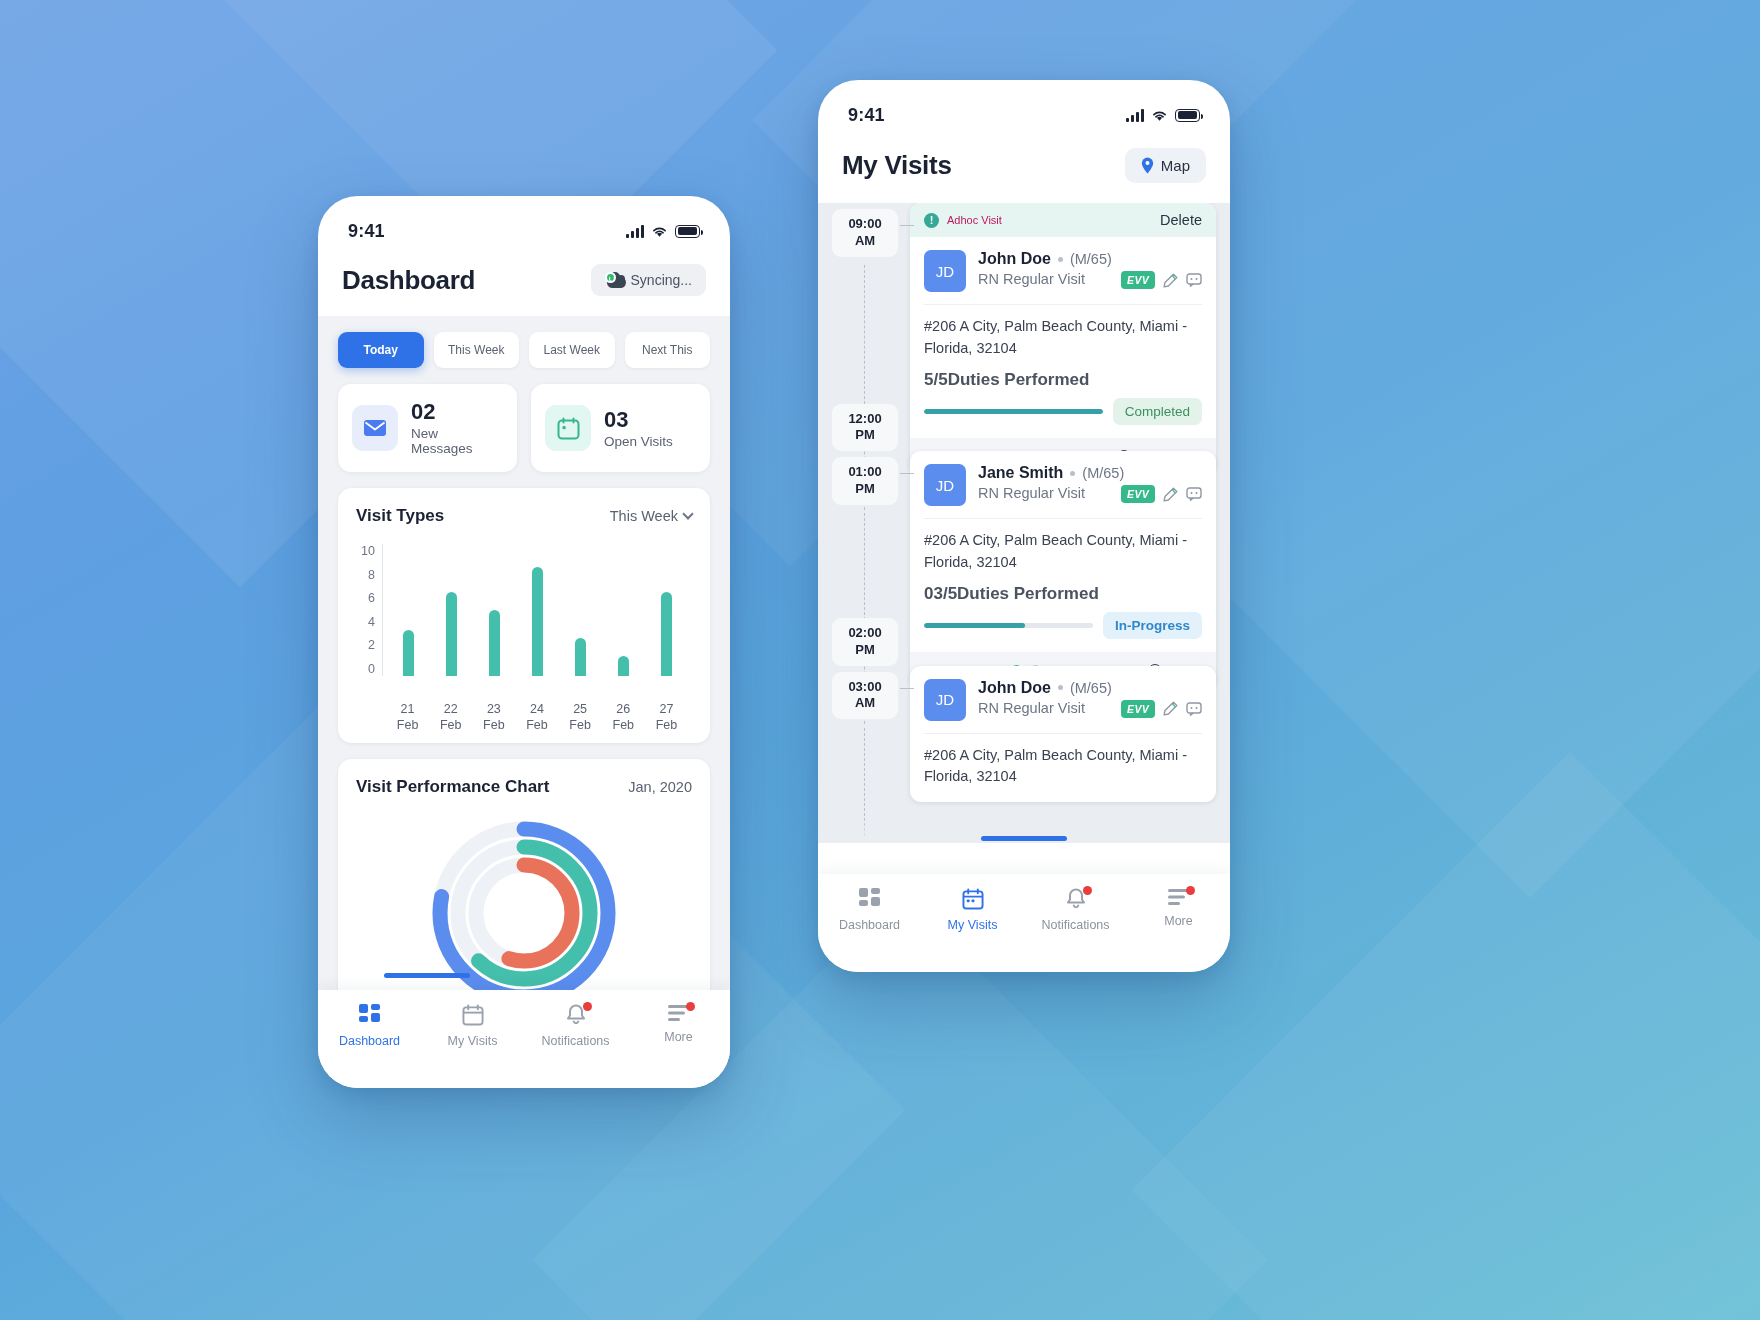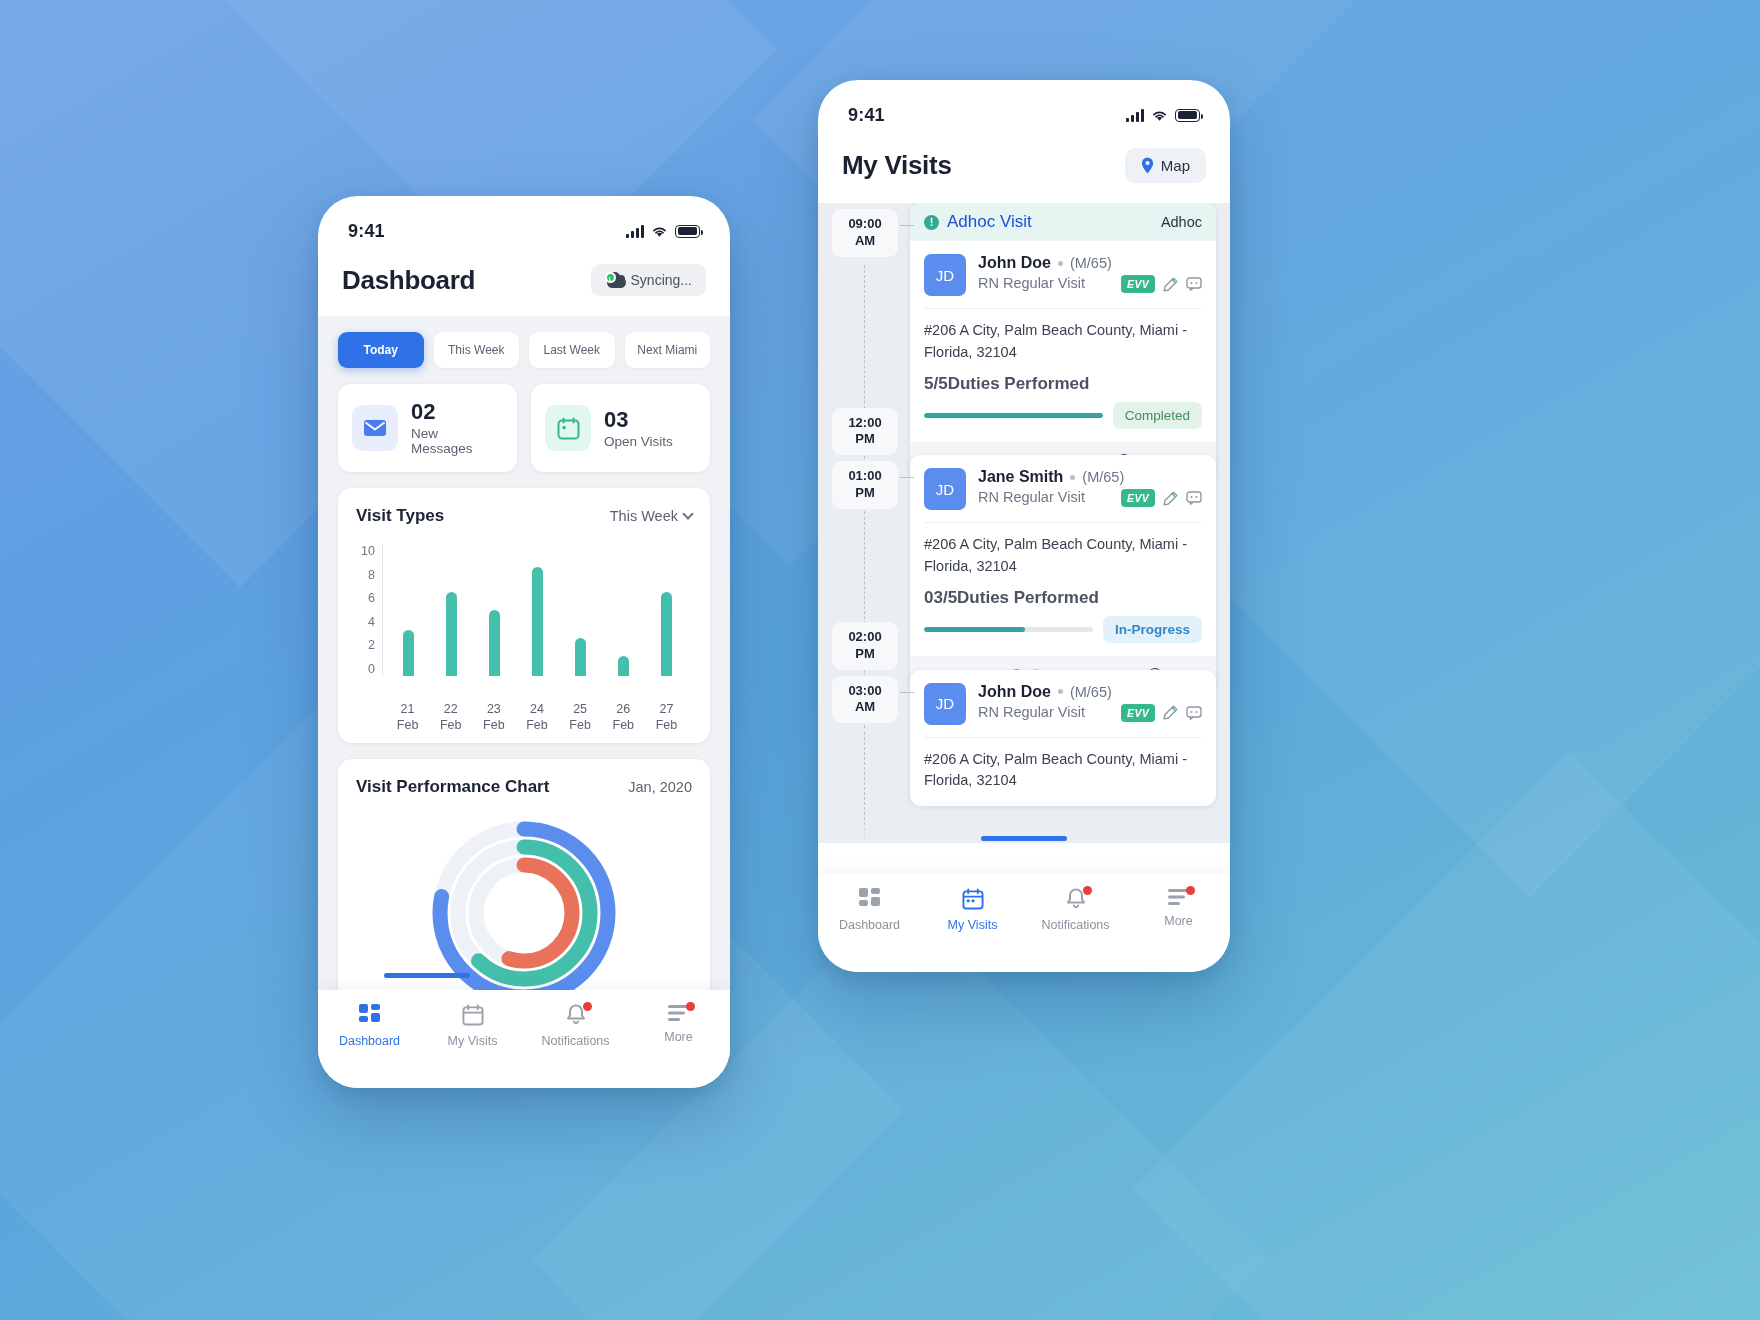--- a/index.html
+++ b/index.html
@@ -156,21 +156,21 @@
   .connector { position:absolute; left:68px; top:22px; width:14px; border-top:1.8px solid #b9c0ca; }
   .tl-card {
     flex:1; background:#fff; border-radius:11px; margin-left:12px; margin-bottom:14px;
     box-shadow: 0 1px 5px rgba(30,50,90,.10); overflow:hidden;
   }
   .adhoc {
     background:#e7f5f2; display:flex; align-items:center; justify-content:space-between;
     padding: 9px 14px;
   }
   .adhoc-l { display:flex; align-items:center; gap:8px; }
-  .adhoc-t { font-size:17px; color:#1d4ed8; }
+  .adhoc-t { font-size:11px; color:#be185d; }
   .del { font-size:14.5px; color:#2a3242; }
   .info-ic { width:15px; height:15px; border-radius:50%; background:#35a896; color:#fff; font-size:11px;
              font-weight:bold; display:flex; align-items:center; justify-content:center; line-height:1;}
   .pt-row { display:flex; align-items:flex-start; gap:12px; padding: 13px 14px 12px 14px; }
   .avatar { width:42px; height:42px; border-radius:7px; background:#5b8def; color:#fff;
             display:flex; align-items:center; justify-content:center; font-size:15px; flex:0 0 42px;}
   .pt-main { flex:1; }
   .pt-name-row { display:flex; align-items:center; gap:7px; }
   .pt-name { font-size:16px; font-weight:bold; color:#1b2233; }
   .sep-dot { width:5px; height:5px; border-radius:50%; background:#b9c0ca; }
@@ -247,21 +247,21 @@
       <span class="lbl">Syncing...</span>
     </div>
   </div>
 
   <div class="dash-body">
 
     <div class="chips">
       <div class="chip active">Today</div>
       <div class="chip">This Week</div>
       <div class="chip">Last Week</div>
-      <div class="chip">Next Miami</div>
+      <div class="chip">Next This</div>
     </div>
 
     <div class="stats">
       <div class="stat">
         <div class="stat-ic blue">
           <svg width="24" height="18" viewBox="0 0 24 18">
             <rect x="1" y="1" width="22" height="16" rx="3" fill="#4a7cf0"></rect>
             <path d="M2.5 3.5 L12 10.5 L21.5 3.5" stroke="#ffffff" stroke-width="1.8" fill="none" stroke-linejoin="round"></path>
           </svg>
         </div>
@@ -455,21 +455,21 @@
           <div class="time-pill">09:00<br>AM</div>
           <div class="dash-line"></div>
           <div class="connector"></div>
         </div>
         <div class="tl-card">
           <div class="adhoc">
             <div class="adhoc-l">
               <span class="info-ic">!</span>
               <span class="adhoc-t">Adhoc Visit</span>
             </div>
-            <span class="del">Adhoc</span>
+            <span class="del">Delete</span>
           </div>
           <div class="pt-row">
             <div class="avatar">JD</div>
             <div class="pt-main">
               <div class="pt-name-row">
                 <span class="pt-name">John Doe</span>
                 <span class="sep-dot"></span>
                 <span class="pt-age">(M/65)</span>
               </div>
               <div class="pt-sub-row">

